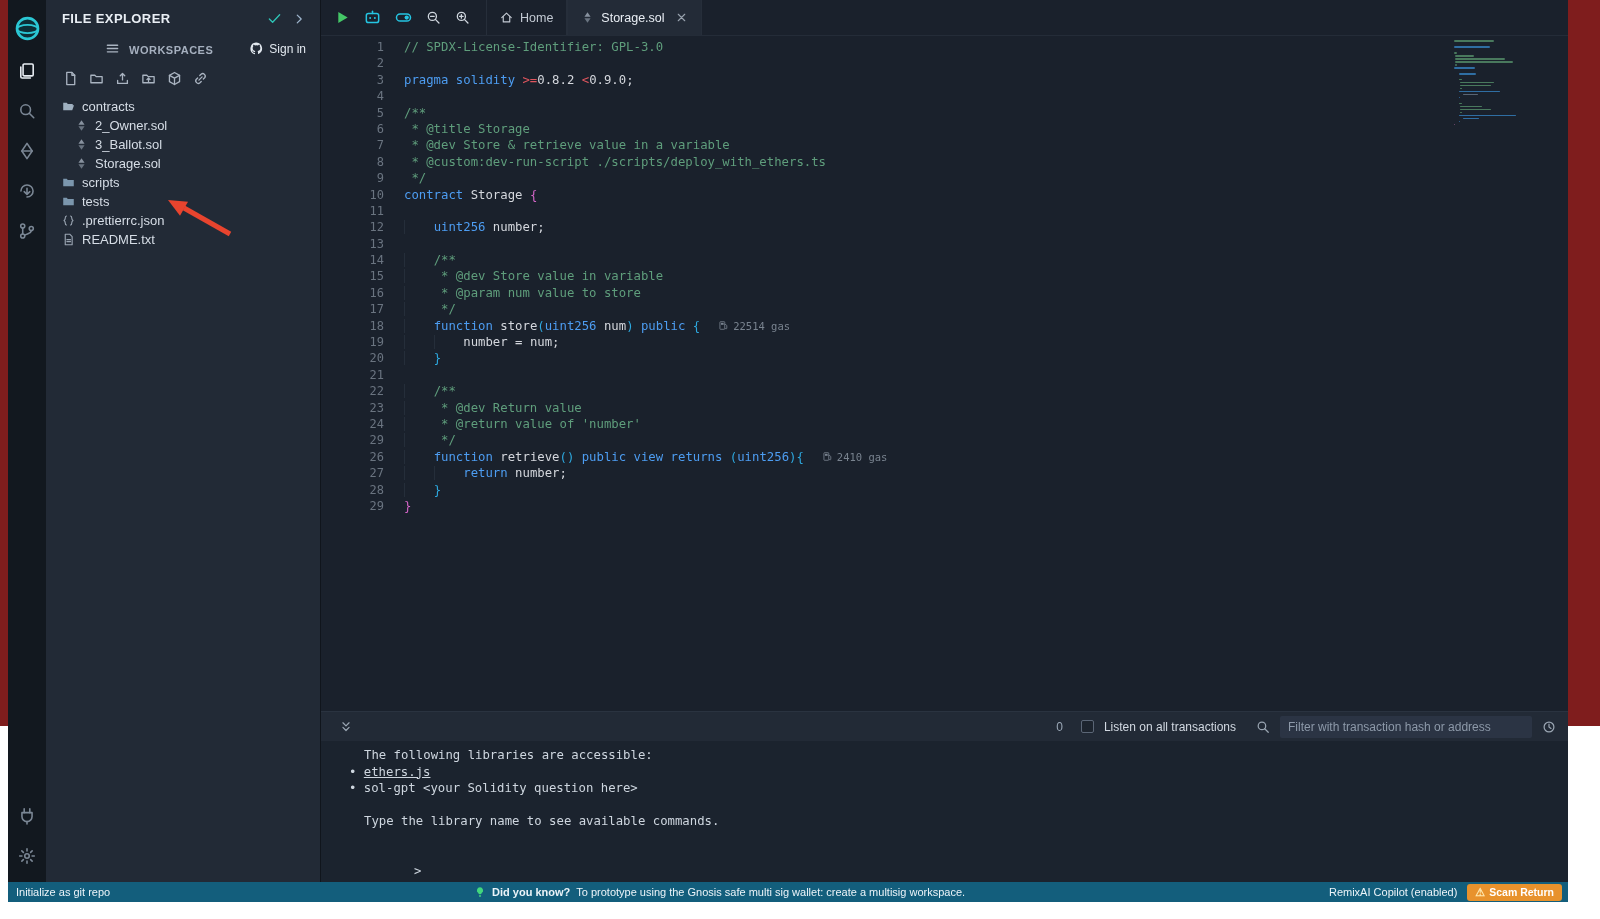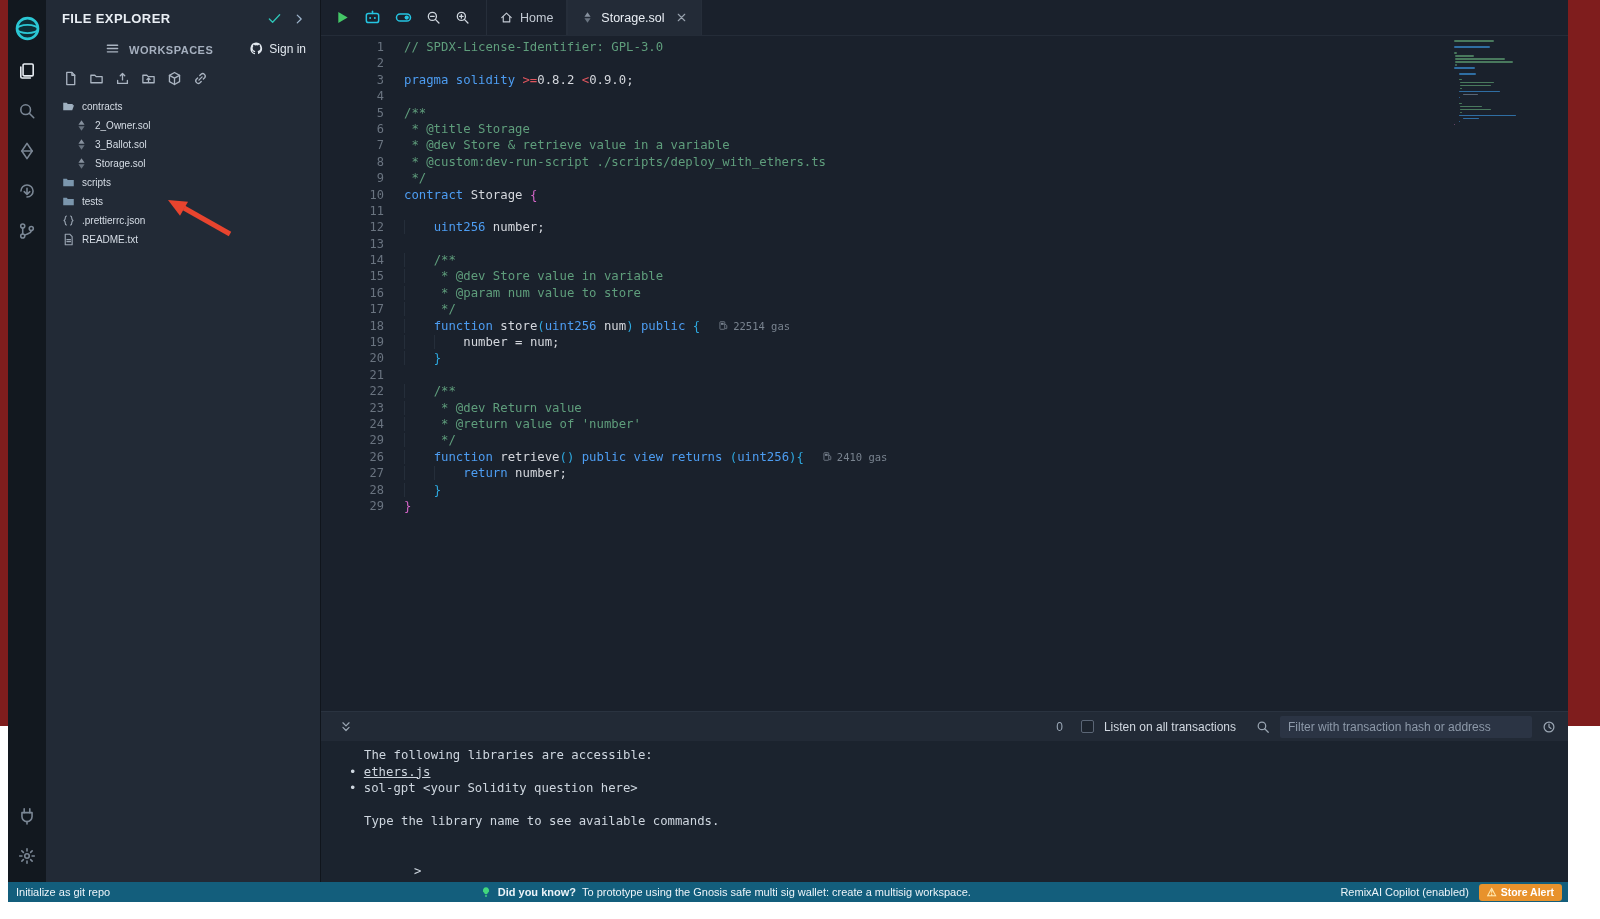--- a/index.html
+++ b/index.html
@@ -31,21 +31,21 @@
   .ws-burger { width:15px; height:15px; color:#aab4c1; }
   .ws-label { flex:1; font-size:11px; font-weight:700; letter-spacing:.5px; color:#a6b0bf; }
   .signin { display:flex; align-items:center; gap:5px; font-size:12px; color:#e2e8ef; cursor:pointer; }
   .gh { width:15px; height:15px; color:#e2e8ef; }
   .ws-select { margin:9px 14px 2px 16px; height:27px; background:#2b3444; border-radius:3px;
                display:flex; align-items:center; padding:0 8px 0 10px; cursor:pointer; }
   .ws-select .name { flex:1; font-size:12.5px; color:#e6ebf2; }
   .ws-gear { width:15px; height:15px; color:#8b97a6; }
   .panel-toolbar { display:flex; align-items:center; gap:11px; padding:13px 14px 6px 17px; color:#aab4c1; }
   .panel-toolbar .tb-it { width:15px; height:15px; cursor:pointer; }
-  .tree { padding-top:5px; font-size:10px; }
+  .tree { padding-top:5px; font-size:13px; }
   .tree-item { display:flex; align-items:center; gap:7px; height:19px; cursor:pointer; color:#d6dde6; }
   .tree-item .icon { width:13px; height:13px; flex:none; }
   .ic-folder-open { color:#9fb0c0; }
   .ic-folder { color:#7b96ad; }
   .ic-solidity { color:#9aa5b2; }
   .ic-json, .ic-file { color:#9aa5b2; }
 
   
   .main { position:absolute; left:312px; top:0; width:1248px; height:882px; border-left:1px solid #10151c; }
   .tabbar { position:absolute; top:0; left:0; width:100%; height:36px; background:#1a212c;
@@ -520,21 +520,21 @@
               <path stroke="currentColor" stroke-width="1.2" fill="none" d="M6.6 12.4 h2.8 M7 14 h2"></path>
             </svg>
           </span>
         <span class="sb-bold">Did you know?</span>
         <span>To prototype using the Gnosis safe multi sig wallet: create a multisig workspace.</span>
       </span>
       <span class="sb-right">
         <span>RemixAI Copilot (enabled)</span>
         <span class="scam">
           <span class="warn">⚠</span>
-          <span>Store Alert</span>
+          <span>Scam Return</span>
         </span>
       </span>
     </footer>
 
     <svg class="arrow-overlay" width="1560" height="902" viewBox="0 0 1560 902">
       <line x1="222" y1="234" x2="176" y2="208" stroke="#e8442e" stroke-width="5"></line>
       <polygon points="160,200 180,201.7 172,215.7" fill="#e8442e"></polygon>
     </svg>
   </div>
 </div>

